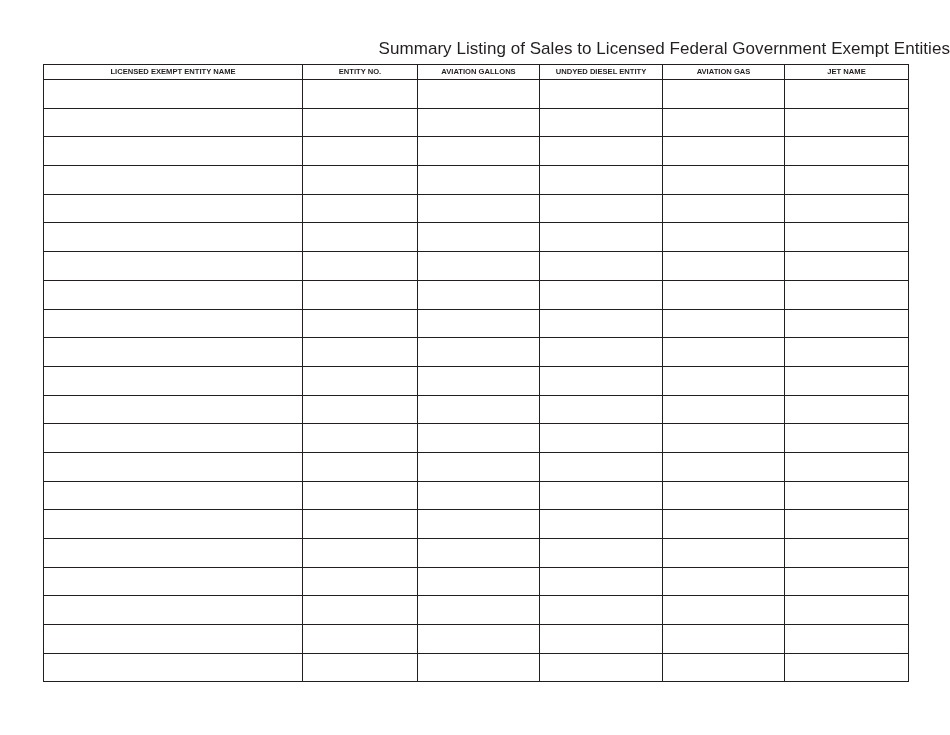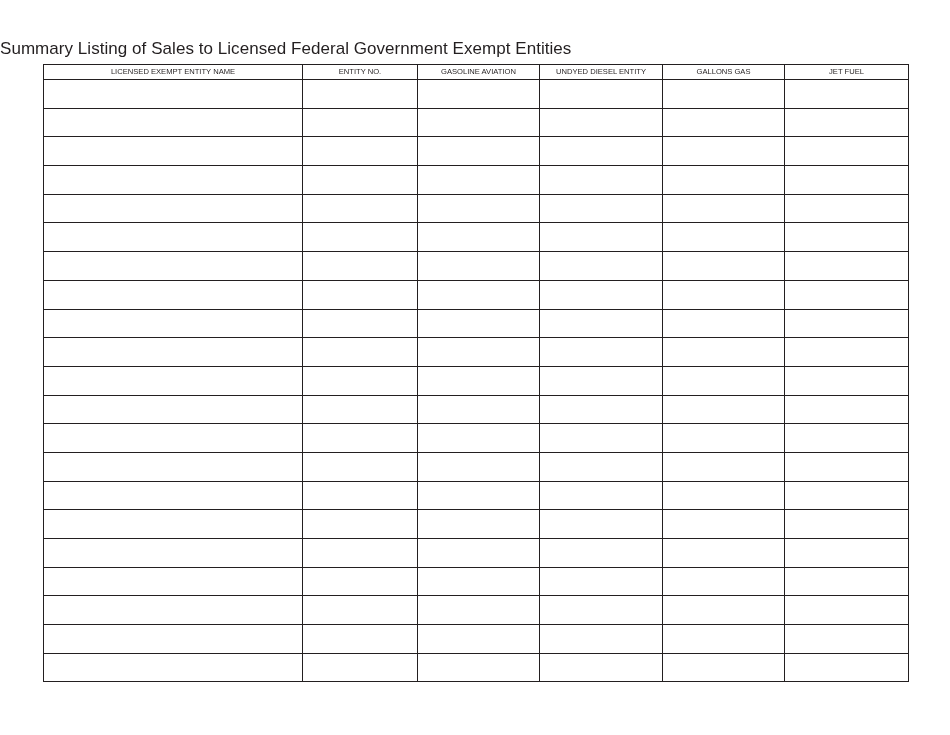--- a/index.html
+++ b/index.html
@@ -1,44 +1,44 @@
 <!DOCTYPE html>
 <html><head>
   <meta charset="utf-8">
   <style>
     html, body { margin: 0; padding: 0; background: #ffffff; }
     body { width: 950px; height: 735px; position: relative; overflow: hidden; font-family: "Liberation Sans", sans-serif; color: #231f20; }
-    .title { position: absolute; top: 39px; left: 0; width: 950px; text-align: left; font-size: 17px; letter-spacing: 0.05px; color: #231f20; }
+    .title { position: absolute; top: 39px; left: 0; width: 950px; text-align: right; font-size: 17px; letter-spacing: 0.05px; color: #231f20; }
     table.grid { position: absolute; left: 43px; top: 64px; width: 865px; border-collapse: collapse; table-layout: fixed; }
     table.grid th, table.grid td { border: 1.3px solid #231f20; padding: 0; }
-    table.grid th { height: 14px; font-size: 7.6px; font-weight: normal; text-align: center; vertical-align: middle; white-space: nowrap; line-height: 14px; }
+    table.grid th { height: 14px; font-size: 7.6px; font-weight: bold; text-align: center; vertical-align: middle; white-space: nowrap; line-height: 14px; }
     table.grid td { height: 27.7px; }
   </style>
 </head>
 <body>
 
 <div class="title">Summary Listing of Sales to Licensed Federal Government Exempt Entities</div>
 
 <table class="grid">
   <colgroup id="cols">
       <col style="width: 259px;">
       <col style="width: 115px;">
       <col style="width: 122px;">
       <col style="width: 123px;">
       <col style="width: 122px;">
       <col style="width: 124px;">
     </colgroup>
   <thead>
     <tr>
       <th>LICENSED EXEMPT ENTITY NAME</th>
       <th>ENTITY NO.</th>
-      <th>GASOLINE AVIATION</th>
+      <th>AVIATION GALLONS</th>
       <th>UNDYED DIESEL ENTITY</th>
-      <th>GALLONS GAS</th>
-      <th>JET FUEL</th>
+      <th>AVIATION GAS</th>
+      <th>JET NAME</th>
     </tr>
   </thead>
   <tbody id="rows">
       <tr>
         <td></td>
         <td></td>
         <td></td>
         <td></td>
         <td></td>
         <td></td>

